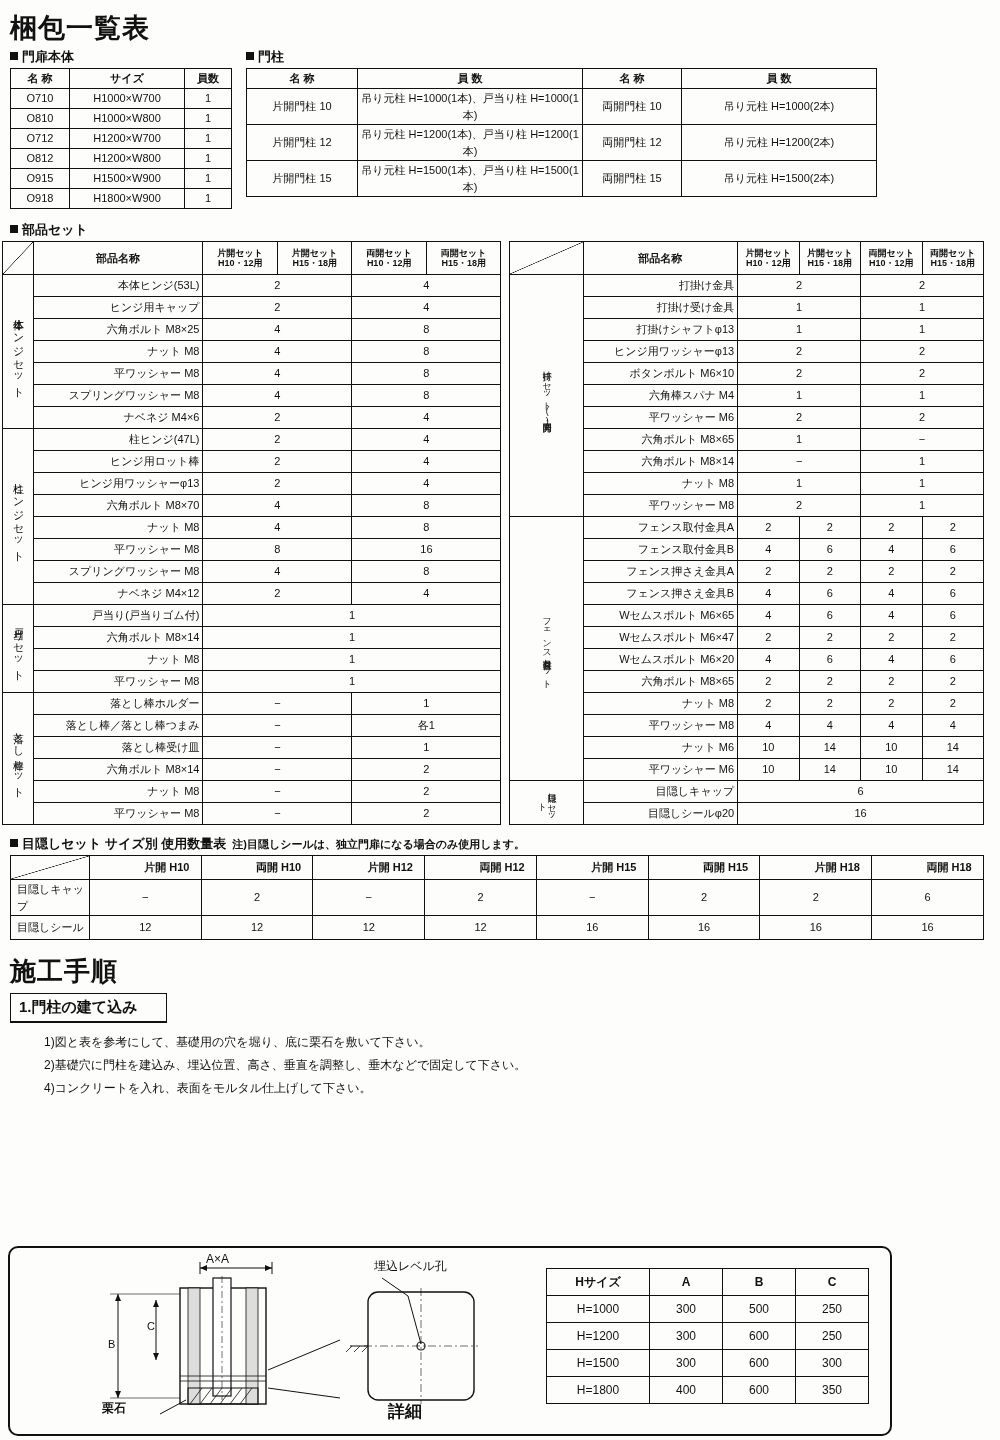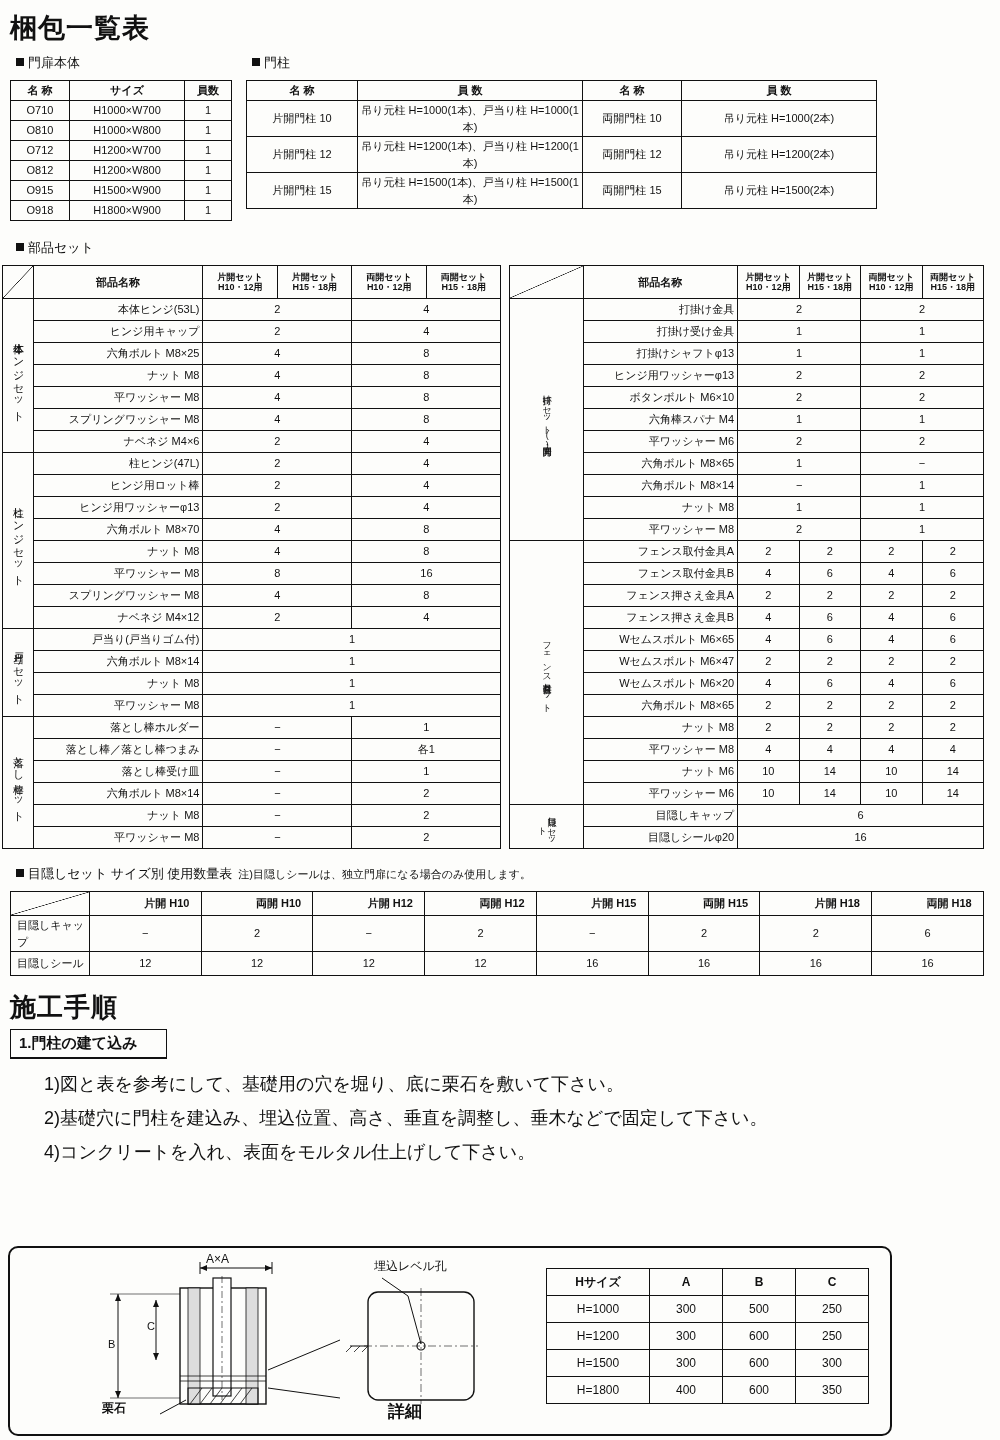--- a/index.html
+++ b/index.html
@@ -12,21 +12,21 @@
     overflow:hidden;
   }
   .page{position:relative;width:984px;height:1440px;padding:0;}
   h1.title{
     font-size:27px;font-weight:700;margin:0;padding:10px 0 2px 10px;letter-spacing:1px;
   }
   h2.title2{
     font-size:26px;font-weight:700;margin:0;padding:6px 0 4px 10px;letter-spacing:1px;
   }
   .sec-label{
-    font-size:13px;font-weight:400;margin:6px;padding:0 0 2px 10px;
+    font-size:13px;font-weight:700;margin:0;padding:0 0 2px 10px;
   }
   .sec-label .sq{display:inline-block;width:8px;height:8px;background:#111;margin-right:4px;vertical-align:1px;}
   table{border-collapse:collapse;font-size:11px;}
   table td,table th{border:1px solid #111;padding:1px 3px;text-align:center;font-weight:400;line-height:1.5;}
   .hdr{font-weight:700;}
   .row1{display:flex;align-items:flex-start;gap:0;padding-left:10px;}
   .blk{margin-right:14px;}
   .t-honntai td{height:17px;}
   .t-honntai .c0{width:52px;}
   .t-honntai .c1{width:108px;}
@@ -62,21 +62,21 @@
   .t-mok{font-size:11px;margin-left:10px;}
   .t-mok td{height:21px;}
   .t-mok .lab{width:108px;text-align:left;padding-left:6px;}
   .t-mok .col{width:90px;padding-left:46px;}
   
   .step-box{
     display:inline-block;border:1px solid #111;border-bottom:2px solid #111;
     font-size:15px;font-weight:700;padding:4px 28px 4px 8px;margin-left:10px;
     position:relative;
   }
-  .proc-item{font-size:18px;padding-left:44px;line-height:1.9;}
+  .proc-item{font-size:12px;padding-left:44px;line-height:1.9;}
   
   .draw-box{
     position:absolute;left:8px;top:1246px;width:880px;height:186px;
     border:2px solid #111;border-radius:10px;
   }
   .t-size{font-size:12px;}
   .t-size td{height:24px;width:66px;}
   .t-size .c-h{width:96px;}
   .label{position:absolute;font-size:12px;}
   .lab-b{font-size:11px;}

